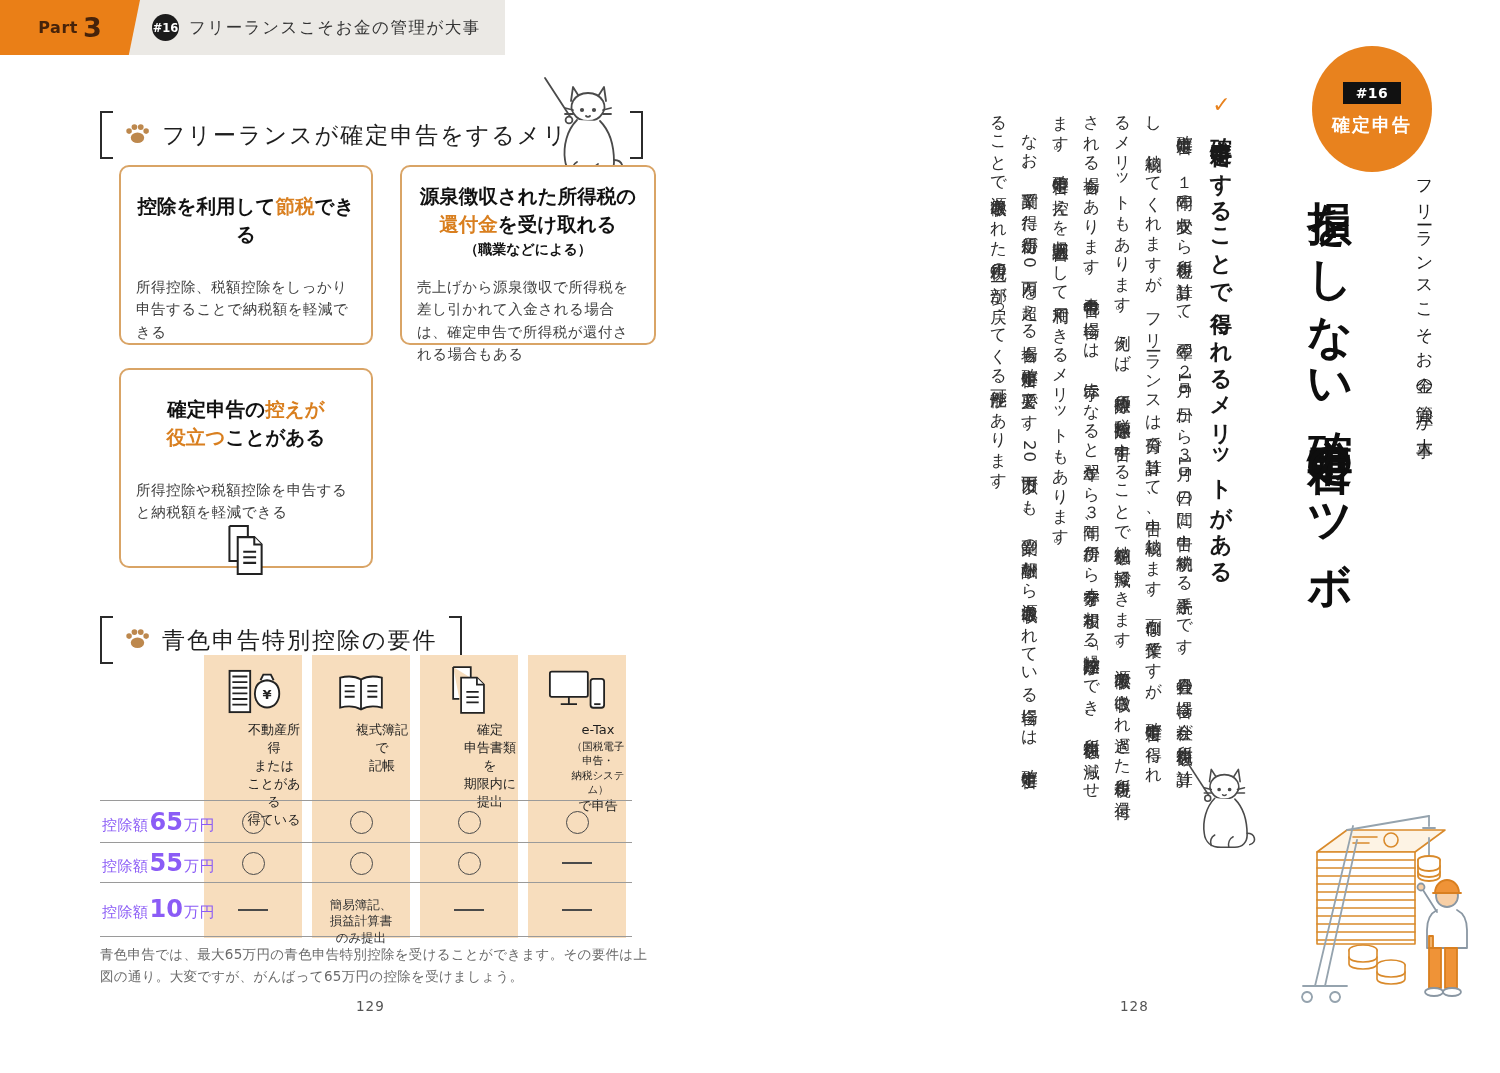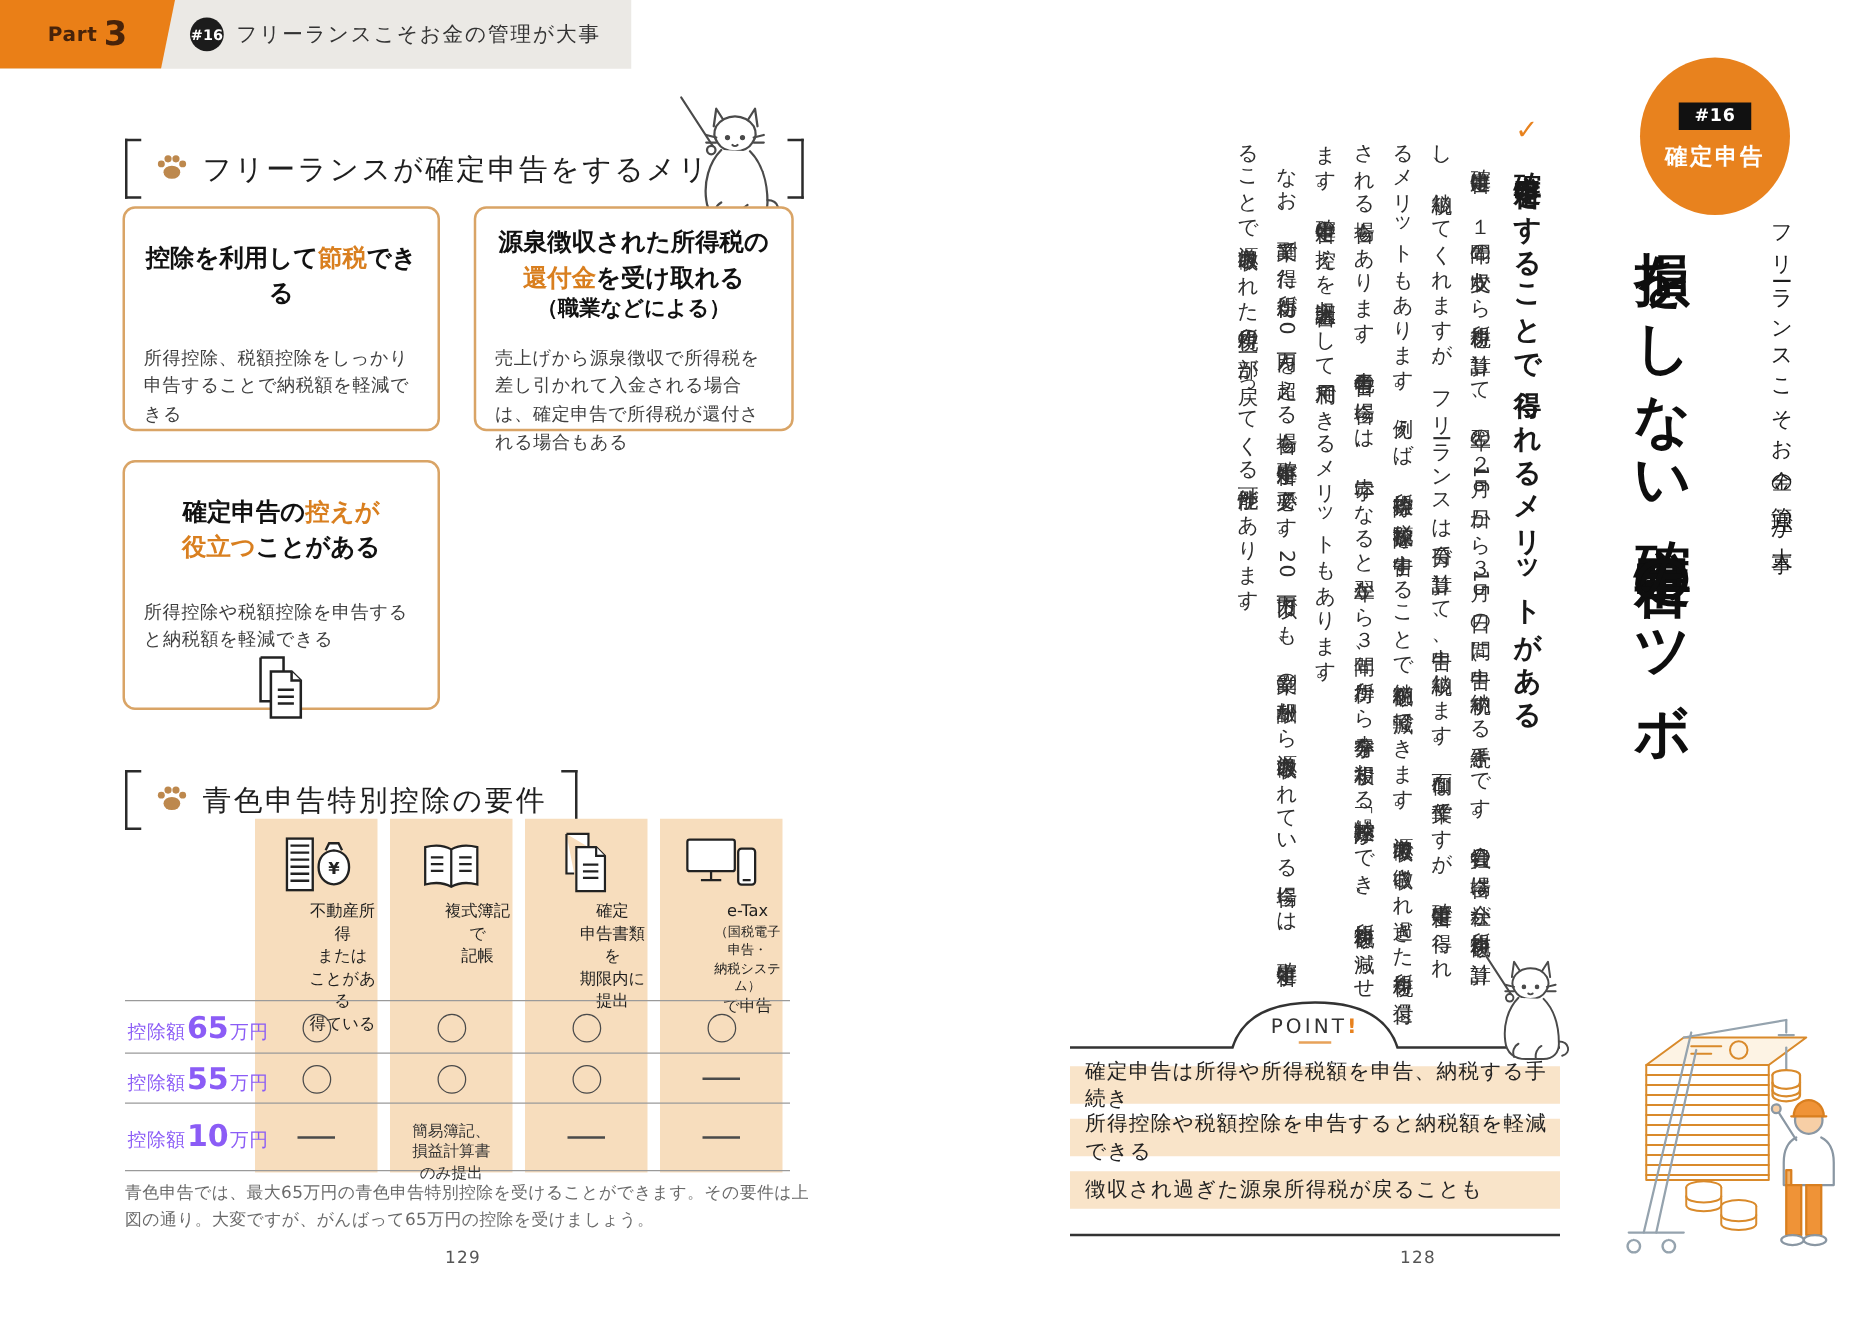--- a/index.html
+++ b/index.html
@@ -19,27 +19,27 @@
   .chapter-title{font-size:16.5px;color:#333;letter-spacing:1.5px;}
 
   
   .sec-heading{position:absolute;display:flex;align-items:center;gap:11px;height:46px;}
   .bracket{width:11px;height:44px;border:2.5px solid #2b2b2b;}
   .bracket.l{border-right:none;}
   .bracket.r{border-left:none;}
   .sec-heading .txt{font-size:23px;color:#1e1e1e;letter-spacing:2px;font-weight:500;}
 
   
-  #merit-grid{position:absolute;left:98px;top:165px;width:623px;display:grid;
+  #merit-grid{position:absolute;left:119px;top:165px;width:623px;display:grid;
     grid-template-columns:254px 256px;grid-template-rows:180px 200px;column-gap:27px;row-gap:23px;}
   .merit-box{border:2px solid #d9a466;border-radius:10px;background:#fff;box-sizing:border-box;
     display:flex;flex-direction:column;align-items:center;padding:12px 15px 10px;}
   .mb-title{min-height:84px;display:flex;flex-direction:column;justify-content:center;
     text-align:center;font-size:19.5px;font-weight:bold;color:#111;line-height:1.45;}
-  .mb-title .small{font-size:17px;font-family:Liberation Mono, monospace;}
+  .mb-title .small{font-size:14px;}
   .hl{color:#d97f1f;}
   .mb-divider{width:100%;height:1px;background:#c9c9c9;margin:3px 0 10px;}
   .mb-body{font-size:14.5px;color:#3f3f3f;line-height:1.55;letter-spacing:.5px;align-self:stretch;}
   .mb-icon{margin-top:auto;}
 
   
   #deduction-table{position:absolute;left:100px;top:655px;width:532px;height:283px;}
   .tcol{position:absolute;top:0;height:283px;width:98px;background:#f7ddbd;}
   .thead{position:absolute;top:4px;width:98px;text-align:center;}
   .thead .ticon{height:56px;display:flex;align-items:flex-end;justify-content:center;}
@@ -312,37 +312,20 @@
   </div>
 
   <div id="main-title" class="vtext">損をしない確定申告のツボ</div>
   <div id="kicker" class="vtext">フリーランスこそお金の管理が大事</div>
 
   <div id="badge">
     <span class="badge-num">#16</span>
     <span class="badge-label">確定申告</span>
   </div>
 
-  <div id="point">
-    <div id="point-arc">
-      <svg width="392" height="40" viewBox="0 0 392 40">
-        <path d="M0 38 H130 C138 13 162 2 196 2 C230 2 254 13 262 38 H392" fill="#ffffff" stroke="#333" stroke-width="2"></path>
-      </svg>
-      <div id="point-label">
-        <span>POINT</span><span class="bang">!</span>
-      </div>
-      <div id="point-underline"></div>
-    </div>
-    <div id="point-list">
-        <div class="point-item">確定申告は所得や所得税額を申告、納税する手続き</div>
-        <div class="point-item">所得控除や税額控除を申告すると納税額を軽減できる</div>
-        <div class="point-item">徴収され過ぎた源泉所得税が戻ることも</div>
-      </div>
-    <div id="point-bottom-line"></div>
-  </div>
 
   <div class="illo" id="cat2" style="left:1178px;top:758px;width:84px;height:98px;"><svg viewBox="0 0 96 112" width="100%" height="100%" fill="none" stroke="#4a4a4a" stroke-width="1.8" stroke-linecap="round" stroke-linejoin="round">
         <line x1="10" y1="4" x2="36" y2="44"></line>
         <circle cx="34" cy="46" r="3.4" fill="#fff"></circle>
         <path d="M45 24l-7-11-2 14" fill="#fff"></path>
         <path d="M62 24l7-11 2 14" fill="#fff"></path>
         <path d="M38 27c3-5 9-8 15-8s12 3 15 8c2 4 2 9-1 13-3 5-8 7-14 7s-11-2-14-7c-3-4-3-9-1-13z" fill="#fff"></path>
         <circle cx="47" cy="36" r="1.2" fill="#4a4a4a"></circle>
         <circle cx="59" cy="36" r="1.2" fill="#4a4a4a"></circle>
         <path d="M51 42c1 1 3 1 4 0"></path>

